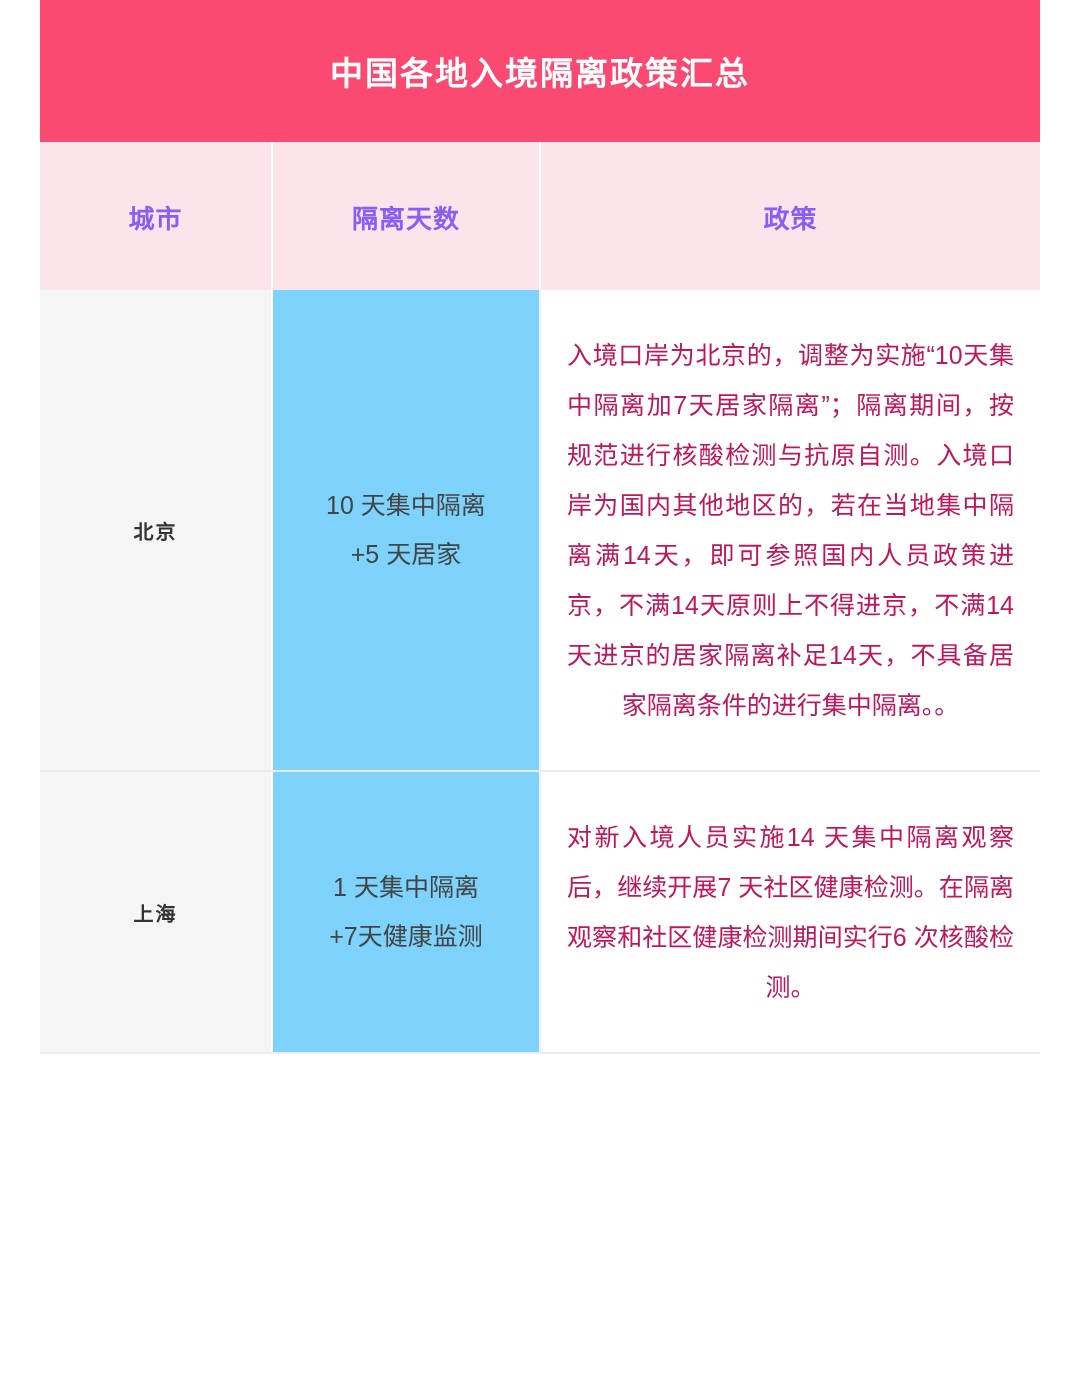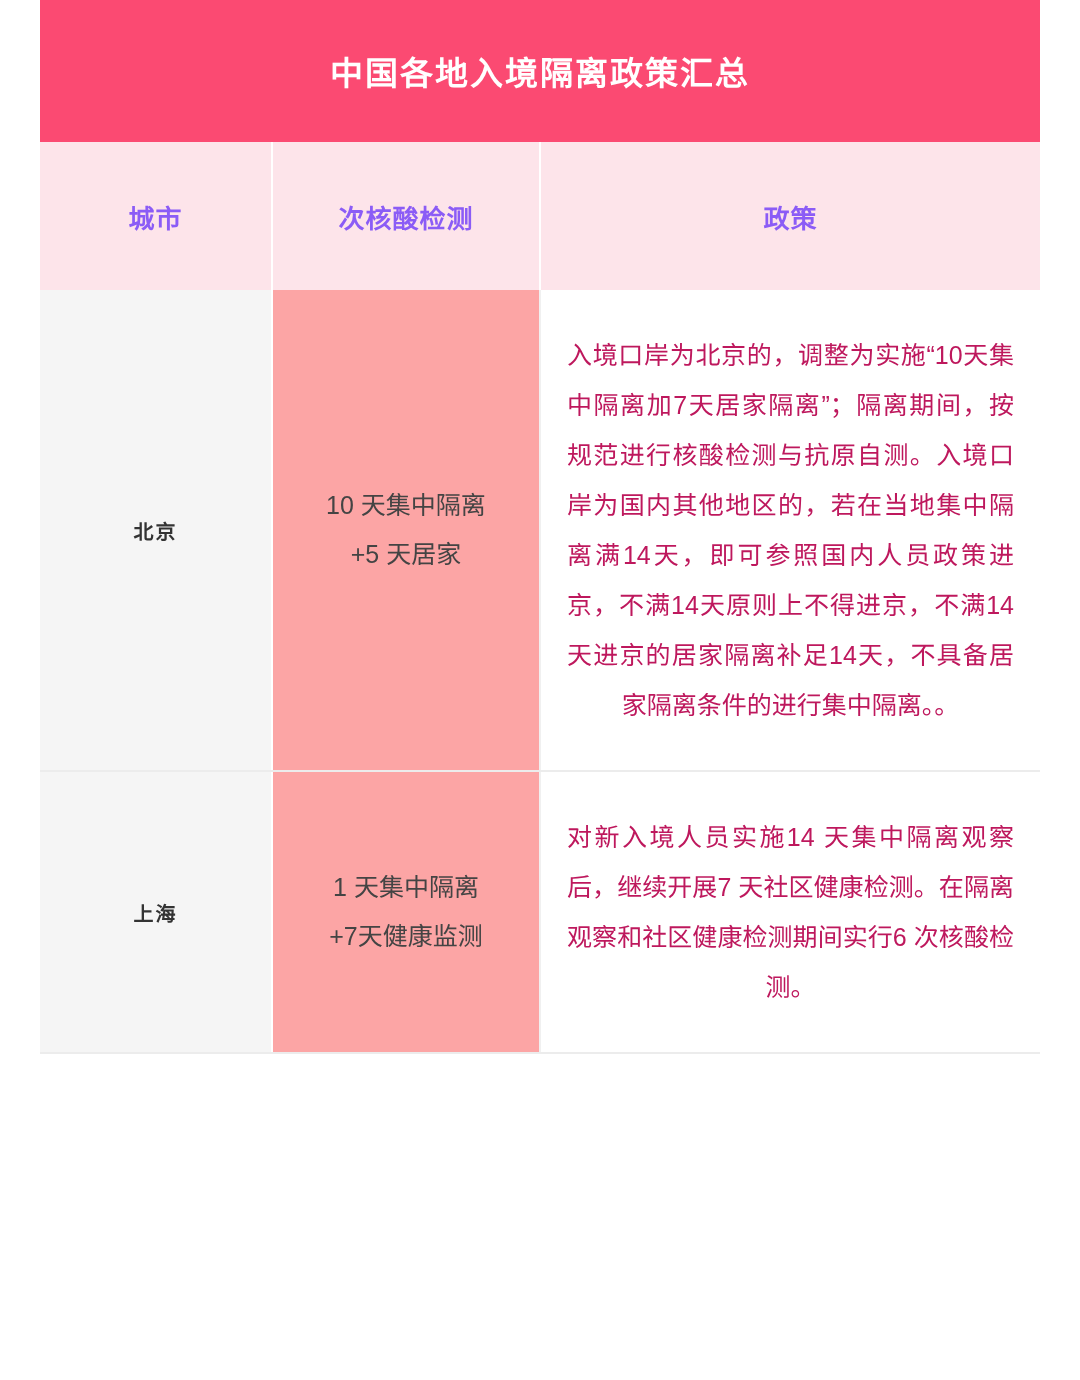--- a/index.html
+++ b/index.html
@@ -74,21 +74,21 @@
   }
   tbody tr td.cell-city {
     background: #f5f5f5;
     font-size: 20px;
     font-weight: bold;
     color: #333333;
     border-right: 2px solid #ffffff;
     letter-spacing: 2px;
   }
   tbody tr td.cell-days {
-    background: #fca5a5;
+    background: #7dd3fc;
     font-size: 25px;
     color: #444444;
     line-height: 1.95;
     border-right: 2px solid #f0f0f0;
     padding-left: 24px;
     padding-right: 24px;
   }
   tbody tr td.cell-policy {
     background: #ffffff;
     font-size: 25px;
@@ -113,21 +113,21 @@
 
     <table class="policy-table">
       <colgroup>
         <col class="c-city">
         <col class="c-days">
         <col class="c-policy">
       </colgroup>
       <thead>
         <tr>
           <th>城市</th>
-          <th>次核酸检测</th>
+          <th>隔离天数</th>
           <th>政策</th>
         </tr>
       </thead>
       <tbody>
         <tr>
           <td class="cell-city">北京</td>
           <td class="cell-days">
             <span class="days-line">10 天集中隔离</span>
             <span class="days-line">+5 天居家</span>
           </td>

